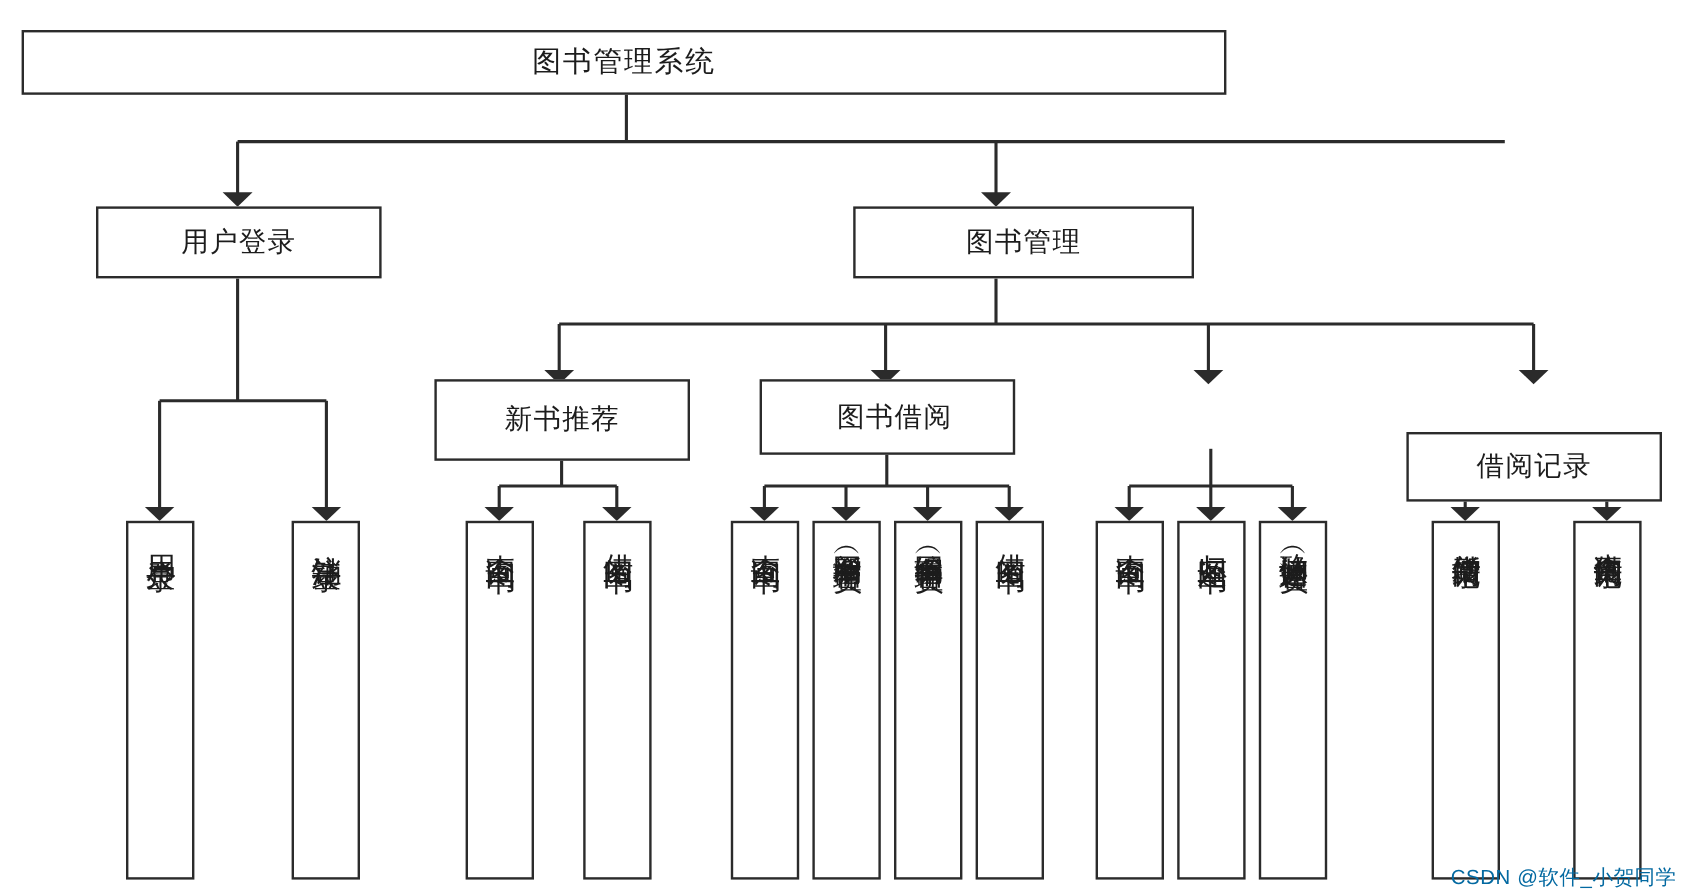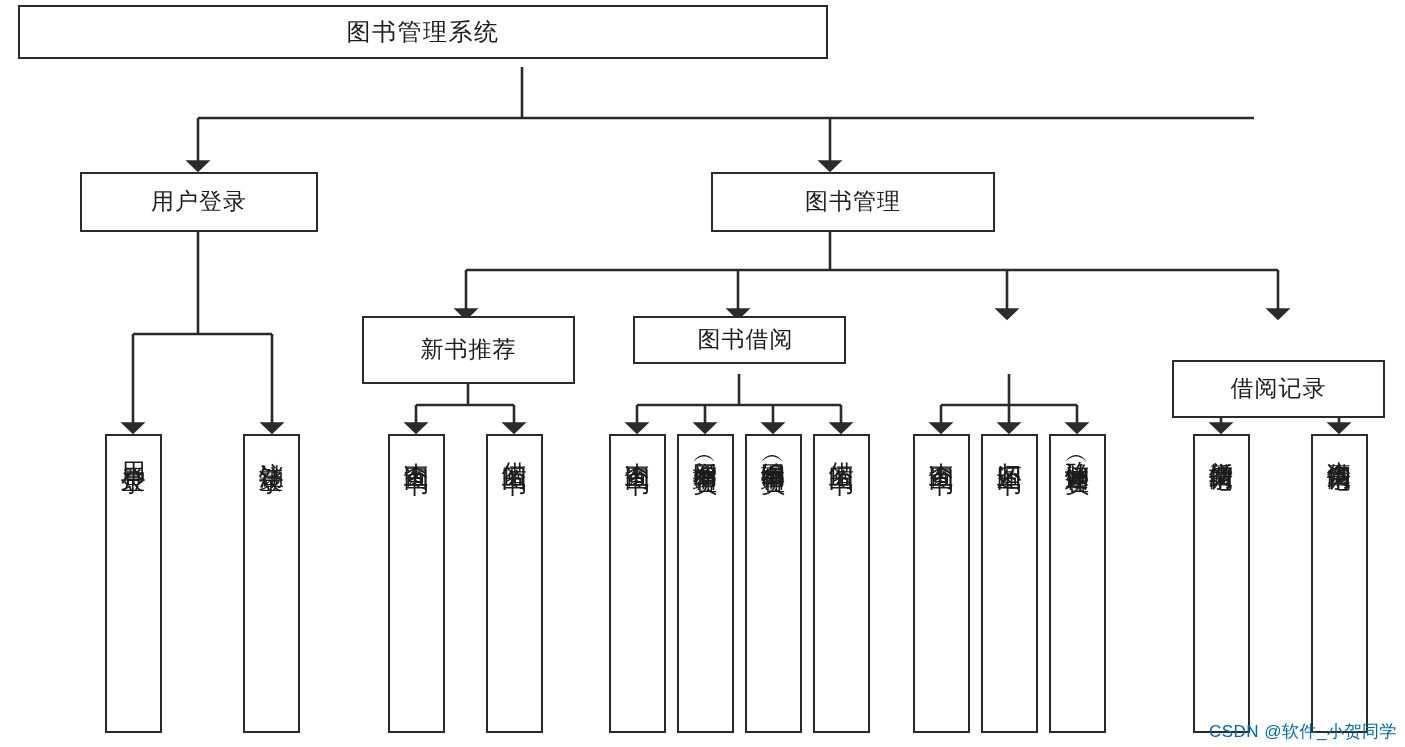--- a/index.html
+++ b/index.html
@@ -129,35 +129,35 @@
       <path d="M1009,405 L1009,428" marker-end="url(#arrowhead)"></path>
       <path d="M1077,405 L1077,428" marker-end="url(#arrowhead)"></path>
 
       <path d="M1279,374 L1279,405"></path>
       <path d="M1221,405 L1339,405"></path>
       <path d="M1221,405 L1221,428" marker-end="url(#arrowhead)"></path>
       <path d="M1339,405 L1339,428" marker-end="url(#arrowhead)"></path>
     </g>
   </svg>
 
-  <div class="node root horiz" style="left:18px; top:5px; width:810px; height:54px;">
+  <div class="node root horiz" style="left:18px; top:25px; width:1004px; height:54px;">
     <span class="node-label">图书管理系统</span>
   </div>
 
   <div class="node horiz" style="left:80px; top:172px; width:238px; height:60px;">
     <span class="node-label">用户登录</span>
   </div>
   <div class="node horiz" style="left:711px; top:172px; width:284px; height:60px;">
     <span class="node-label">图书管理</span>
   </div>
 
   <div class="node horiz" style="left:362px; top:316px; width:213px; height:68px;">
     <span class="node-label">新书推荐</span>
   </div>
-  <div class="node horiz" style="left:633px; top:316px; width:213px; height:48px;padding-left:12px;">
+  <div class="node horiz" style="left:633px; top:316px; width:213px; height:63px;padding-left:12px;">
     <span class="node-label">图书借阅</span>
   </div>
   <div class="node horiz" style="left:1172px; top:316px; width:213px; height:58px;margin-top:44px;">
     <span class="node-label">借阅记录</span>
   </div>
 
   <div class="node leaf" style="left:105px; top:434px; width:57px; height:299px;">
     <span class="node-label">用户登录</span>
   </div>
   <div class="node leaf" style="left:243px; top:434px; width:57px; height:299px;">

